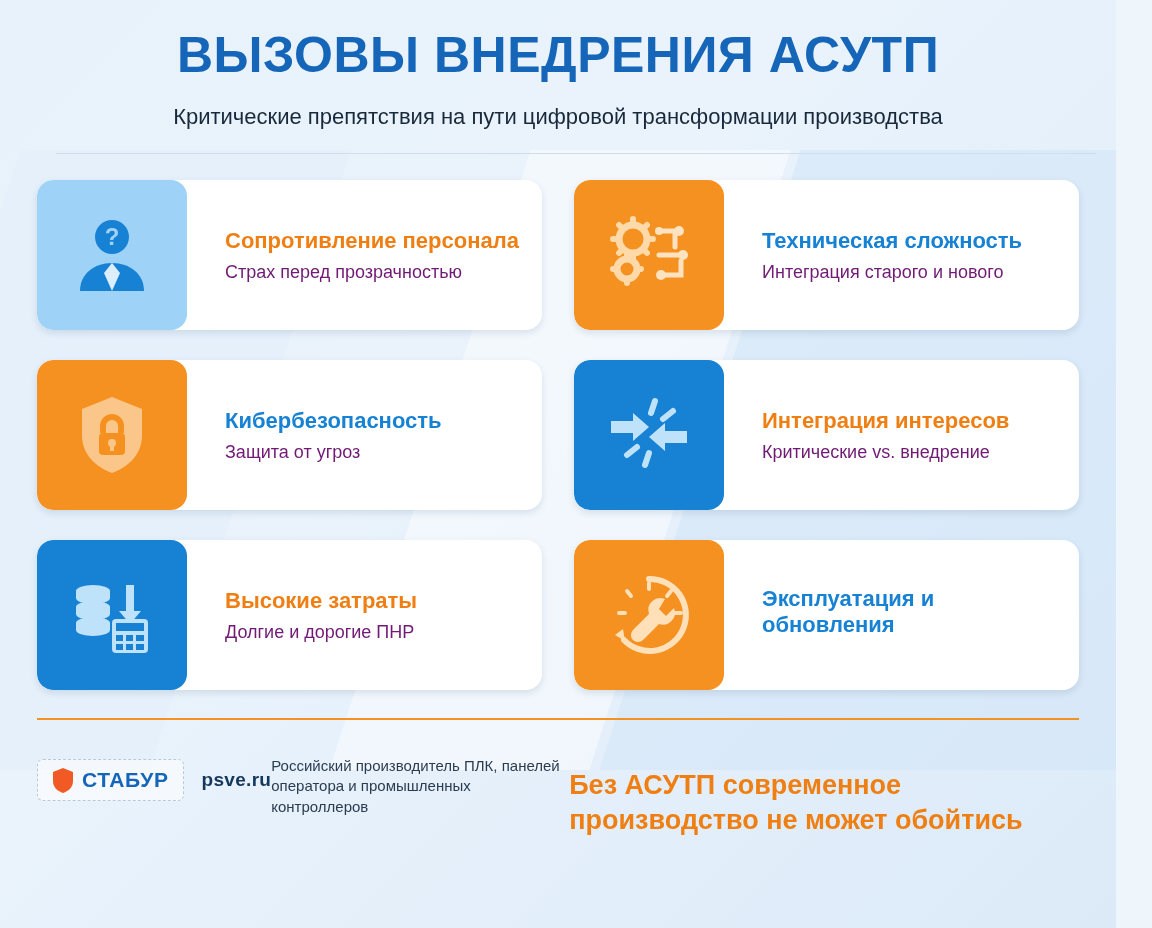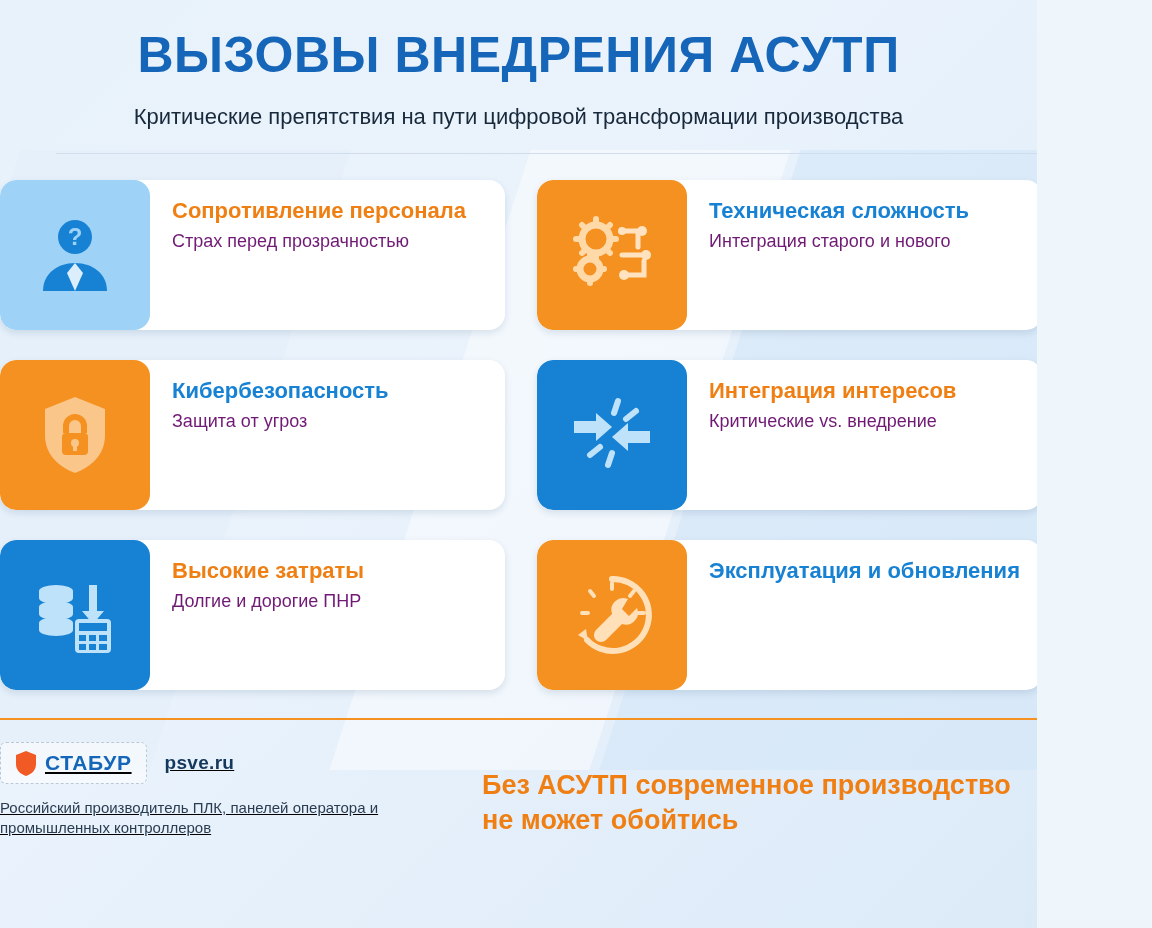--- a/index.html
+++ b/index.html
@@ -8,21 +8,21 @@
   }
   body {
     width: 1152px;
     height: 928px;
     font-family: "Liberation Sans", sans-serif;
     background: #eef5fb;
     overflow: hidden;
   }
   .poster {
     position: relative;
-    width: 1037px;
+    width: 1116px;
     height: 928px;
     background:
       linear-gradient(135deg, #e8f2fb 0%, #eaf3fc 40%, #dceaf8 100%);
     overflow: hidden;
   }
   
   .bg-shape {
     position: absolute;
     pointer-events: none;
   }
@@ -94,23 +94,24 @@
     border-radius: 16px;
     display: flex;
     align-items: center;
     justify-content: center;
   }
   .icon-box.blue-light { background: #9ed2f6; }
   .icon-box.orange { background: #f59120; }
   .icon-box.blue { background: #1782d4; }
   .card-text {
     flex: 1 1 auto;
-    padding: 18px 20px 16px 22px;
+    padding: 18px 20px 16px 38px;
     display: flex;
     flex-direction: column;
+    justify-content: center;
   }
   .card-title {
     font-size: 22px;
     font-weight: bold;
     line-height: 1.16;
     margin-bottom: 7px;
   }
   .card-title.orange { color: #ef7f13; }
   .card-title.blue { color: #1782d4; }
   .card-desc {
@@ -129,22 +130,21 @@
     background: #f59120;
   }
   .footer-inner {
     display: flex;
     justify-content: space-between;
     align-items: flex-start;
     padding-top: 22px;
   }
   .brand-col {
     display: flex;
-    flex-direction: column;
-    text-decoration: underline;
+    flex-direction: row;
   }
   .brand-row {
     display: flex;
     align-items: center;
     gap: 18px;
   }
   .logo-badge {
     display: flex;
     align-items: center;
     gap: 8px;

